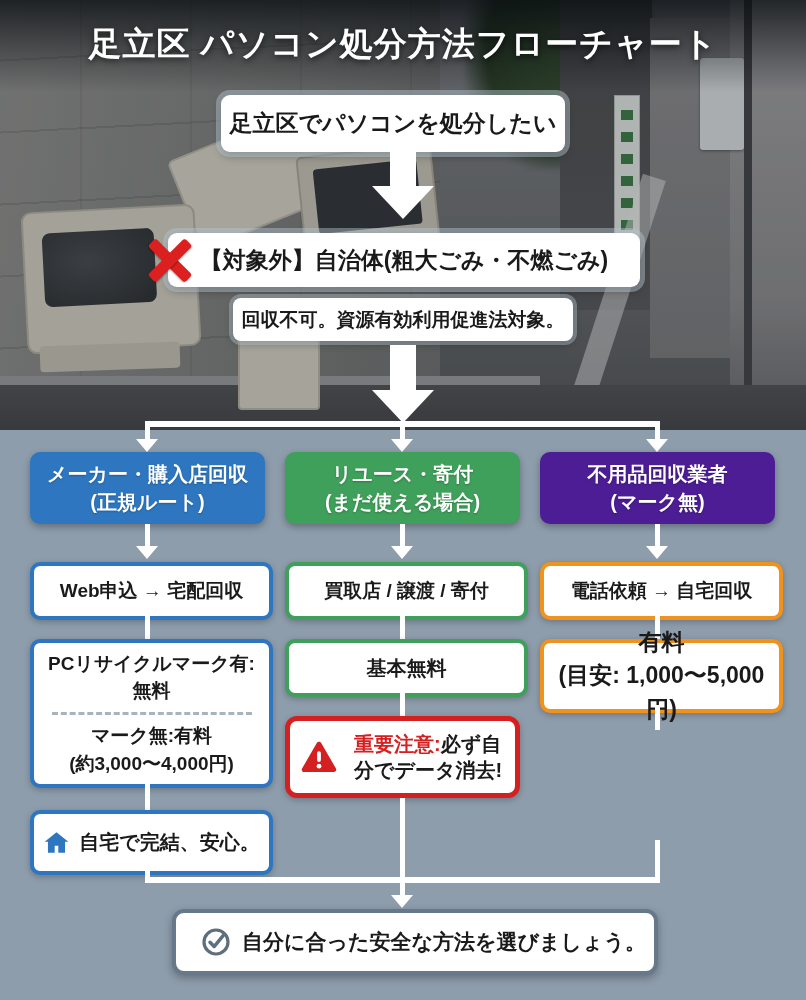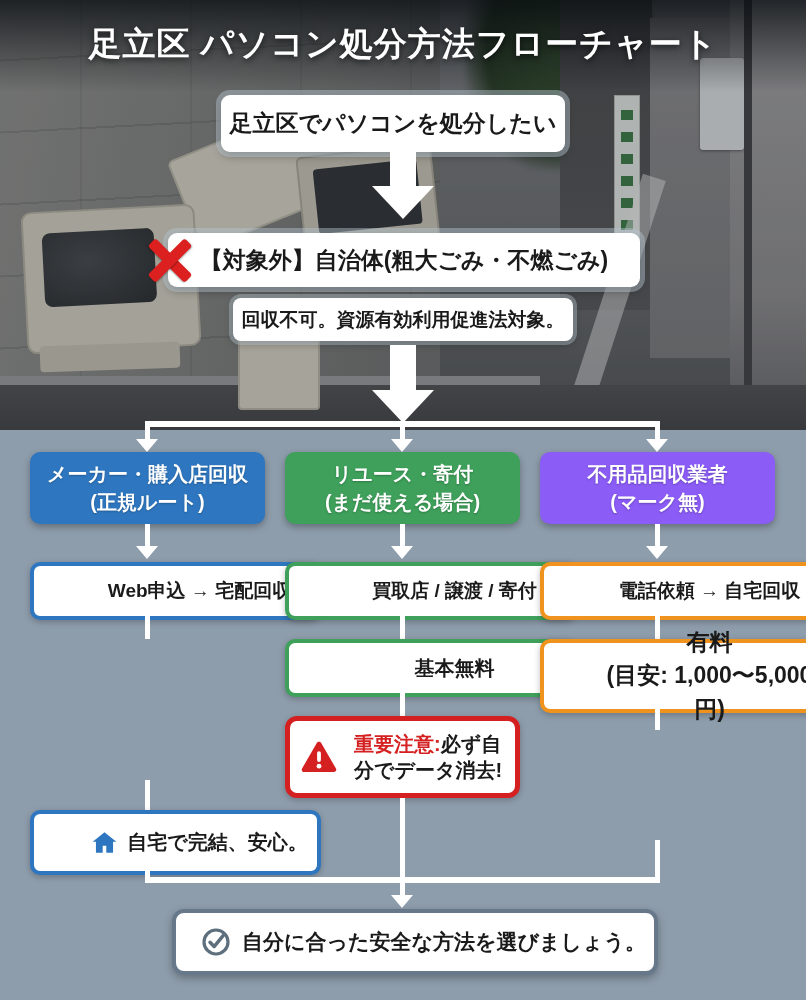--- a/index.html
+++ b/index.html
@@ -58,21 +58,21 @@
   .head{position:absolute;width:0;height:0;border-style:solid;border-color:#fff transparent transparent transparent;}
   .big-shaft{width:26px;}
   .big-head{border-width:33px 31px 0 31px;}
   .sm-head{border-width:13px 11px 0 11px;}
   
   .col-header{position:absolute;top:452px;width:235px;height:72px;border-radius:10px;color:#fff;
     display:flex;flex-direction:column;align-items:center;justify-content:center;line-height:1.4;font-size:20px;
     text-shadow:0 1px 2px rgba(0,0,0,.25);box-shadow:0 3px 7px rgba(0,0,0,.3);}
   .bordered{position:absolute;background:#fff;border:4px solid #888;border-radius:10px;
     display:flex;flex-direction:column;align-items:center;justify-content:center;text-align:center;
-    color:#1a1a1a;box-shadow:0 2px 6px rgba(0,0,0,.25);padding-left:48px;}
+    color:#1a1a1a;box-shadow:0 2px 6px rgba(0,0,0,.25);}
   .method-box{top:562px;width:235px;height:50px;font-size:19px;}
   .price1-box{left:30px;top:639px;width:235px;height:141px;font-size:19px;line-height:1.45;}
   .divider{width:200px;border-top:3px dashed #a8b4bd;margin:7px 0;}
   .price2-box{left:285px;top:639px;width:235px;height:50px;font-size:20px;}
   .price3-box{left:540px;top:639px;width:235px;height:66px;font-size:23px;line-height:1.45;}
   .warn-box{position:absolute;background:#fff;border:5px solid #d42020;border-radius:12px;
     box-shadow:0 2px 6px rgba(0,0,0,.25);display:flex;align-items:center;}
   .warn2{left:285px;top:716px;width:235px;height:82px;padding:0 8px 0 10px;box-sizing:border-box;gap:16px;}
   .warn2 .txt{font-size:20px;line-height:1.3;text-align:left;color:#1a1a1a;}
   .warn3{left:540px;top:730px;width:235px;height:110px;justify-content:center;}
@@ -150,21 +150,21 @@
   <div class="head sm-head" style="left:646px;top:439px;"></div>
 
   <div class="col-header" style="left: 30px; background: rgb(46, 119, 192);">
     <span>メーカー・購入店回収</span>
     <span>(正規ルート)</span>
   </div>
   <div class="col-header" style="left: 285px; background: rgb(62, 160, 90);">
     <span>リユース・寄付</span>
     <span>(まだ使える場合)</span>
   </div>
-  <div class="col-header" style="left: 540px; background: #8b5cf6;">
+  <div class="col-header" style="left: 540px; background: #4c1d95;">
     <span>不用品回収業者</span>
     <span>(マーク無)</span>
   </div>
 
   <div class="shaft" style="left:145px;top:524px;width:5px;height:23px;"></div>
   <div class="head sm-head" style="left:136px;top:546px;"></div>
   <div class="shaft" style="left:400px;top:524px;width:5px;height:23px;"></div>
   <div class="head sm-head" style="left:391px;top:546px;"></div>
   <div class="shaft" style="left:655px;top:524px;width:5px;height:23px;"></div>
   <div class="head sm-head" style="left:646px;top:546px;"></div>
@@ -176,20 +176,27 @@
     <span>買取店 / 譲渡 / 寄付</span>
   </div>
   <div class="bordered method-box" style="left: 540px; border-color: rgb(239, 147, 30);">
     <span>電話依頼 → 自宅回収</span>
   </div>
 
   <div class="shaft" style="left:145px;top:612px;width:5px;height:27px;"></div>
   <div class="shaft" style="left:400px;top:612px;width:5px;height:27px;"></div>
   <div class="shaft" style="left:655px;top:612px;width:5px;height:27px;"></div>
 
+  <div class="bordered price1-box" style="border-color: rgb(46, 119, 192);">
+    <span>PCリサイクルマーク有:</span>
+    <span>無料</span>
+    <div class="divider"></div>
+    <span>マーク無:有料</span>
+    <span>(約3,000〜4,000円)</span>
+  </div>
   <div class="bordered price2-box" style="border-color: rgb(62, 160, 90);">
     <span>基本無料</span>
   </div>
   <div class="bordered price3-box" style="border-color: rgb(239, 147, 30);">
     <span>有料</span>
     <span>(目安: 1,000〜5,000円)</span>
   </div>
 
   <div class="shaft" style="left:145px;top:780px;width:5px;height:30px;"></div>
   <div class="shaft" style="left:400px;top:689px;width:5px;height:27px;"></div>

